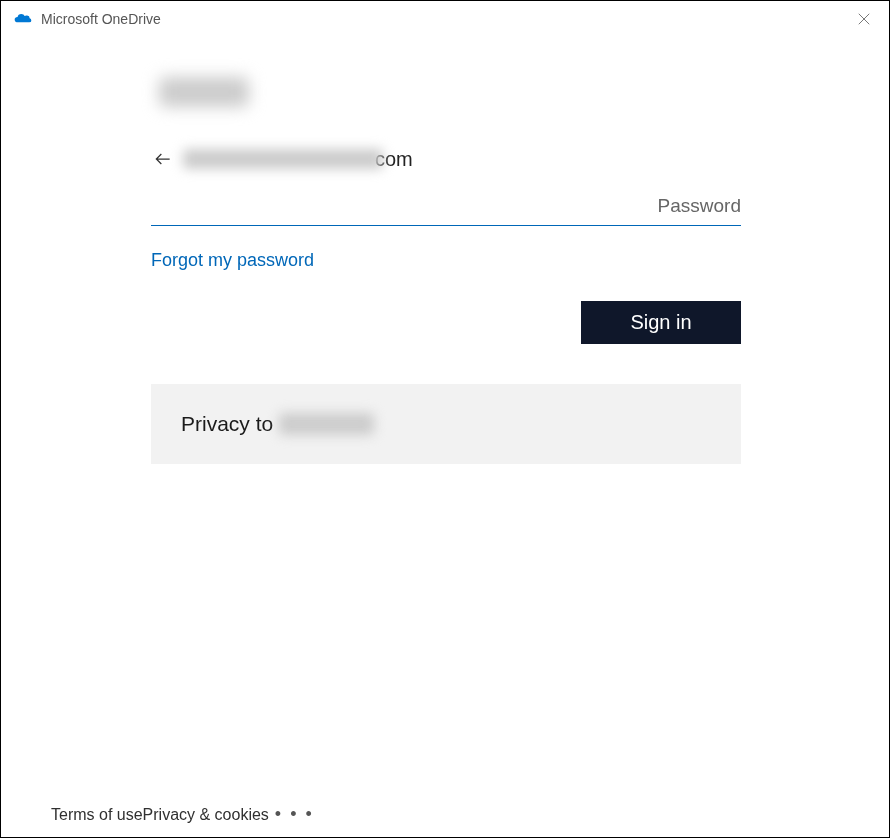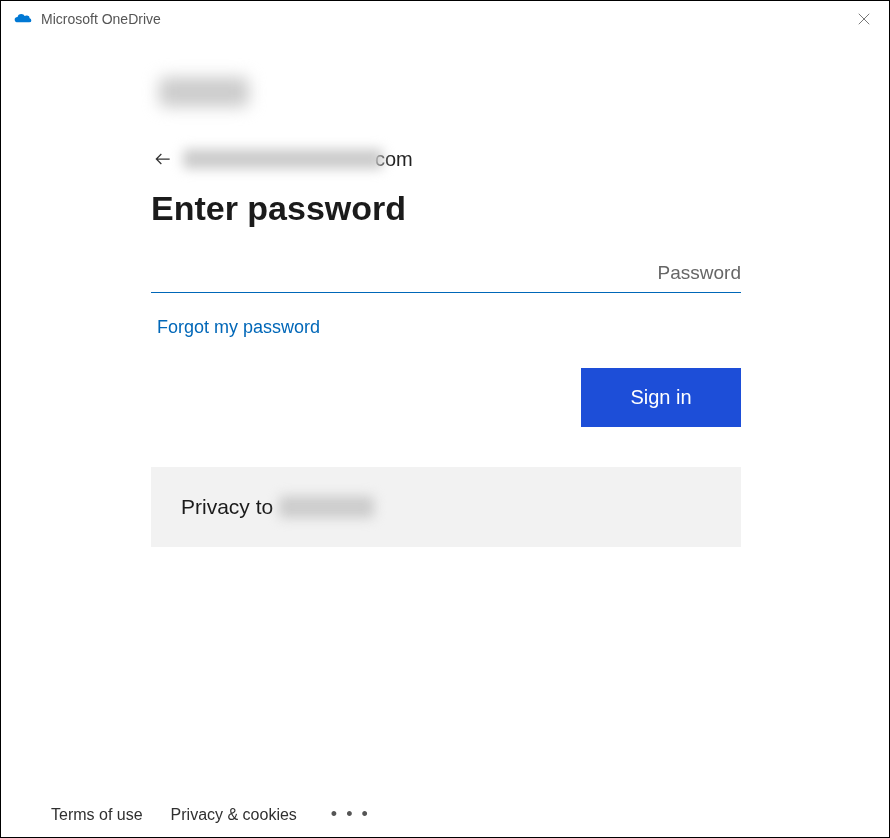--- a/index.html
+++ b/index.html
@@ -114,34 +114,33 @@
     .password-field::placeholder {
       color: #666;
     }
     .forgot-link {
       color: #0067b8;
       font-size: 18px;
       text-decoration: none;
       cursor: pointer;
       display: inline-block;
       margin-bottom: 30px;
-      margin-left: 6px;
     }
     .button-row {
       display: flex;
       justify-content: flex-end;
       width: 100%;
       margin-bottom: 40px;
     }
     .signin-btn {
-      background: #1d4ed8;
+      background: #0f172a;
       color: #fff;
       border: none;
       font-size: 20px;
-      padding: 18px 42px;
+      padding: 10px 42px;
       cursor: pointer;
       min-width: 160px;
     }
     .welcome-box {
       background: #f2f2f2;
       width: 100%;
       padding: 28px 30px;
       display: flex;
       align-items: center;
     }
@@ -157,21 +156,20 @@
       background: #ccc;
       filter: blur(6px);
       border-radius: 4px;
     }
     .footer {
       position: absolute;
       bottom: 12px;
       left: 50px;
       display: flex;
       align-items: center;
-      gap: 28px;
     }
     .footer-link {
       font-size: 16px;
       color: #303030;
       text-decoration: none;
       cursor: pointer;
     }
     .footer-dots {
       font-size: 18px;
       color: #555;
@@ -206,21 +204,20 @@
     <div class="email-row">
       <span class="back-arrow">
         <svg viewBox="0 0 24 24" width="20" height="20">
           <path d="M20 12 H5 M10 6 L4 12 L10 18" stroke="#333" stroke-width="1.5" fill="none"></path>
         </svg>
       </span>
       <span class="email-blur"></span>
       <span class="email-suffix">com</span>
     </div>
 
-    <h1 class="heading">Enter password</h1>
 
     <input type="password" class="password-field" placeholder="Password" style="">
 
     <a class="forgot-link">Forgot my password</a>
 
     <div class="button-row">
       <button class="signin-btn">Sign in</button>
     </div>
 
     <div class="welcome-box">

